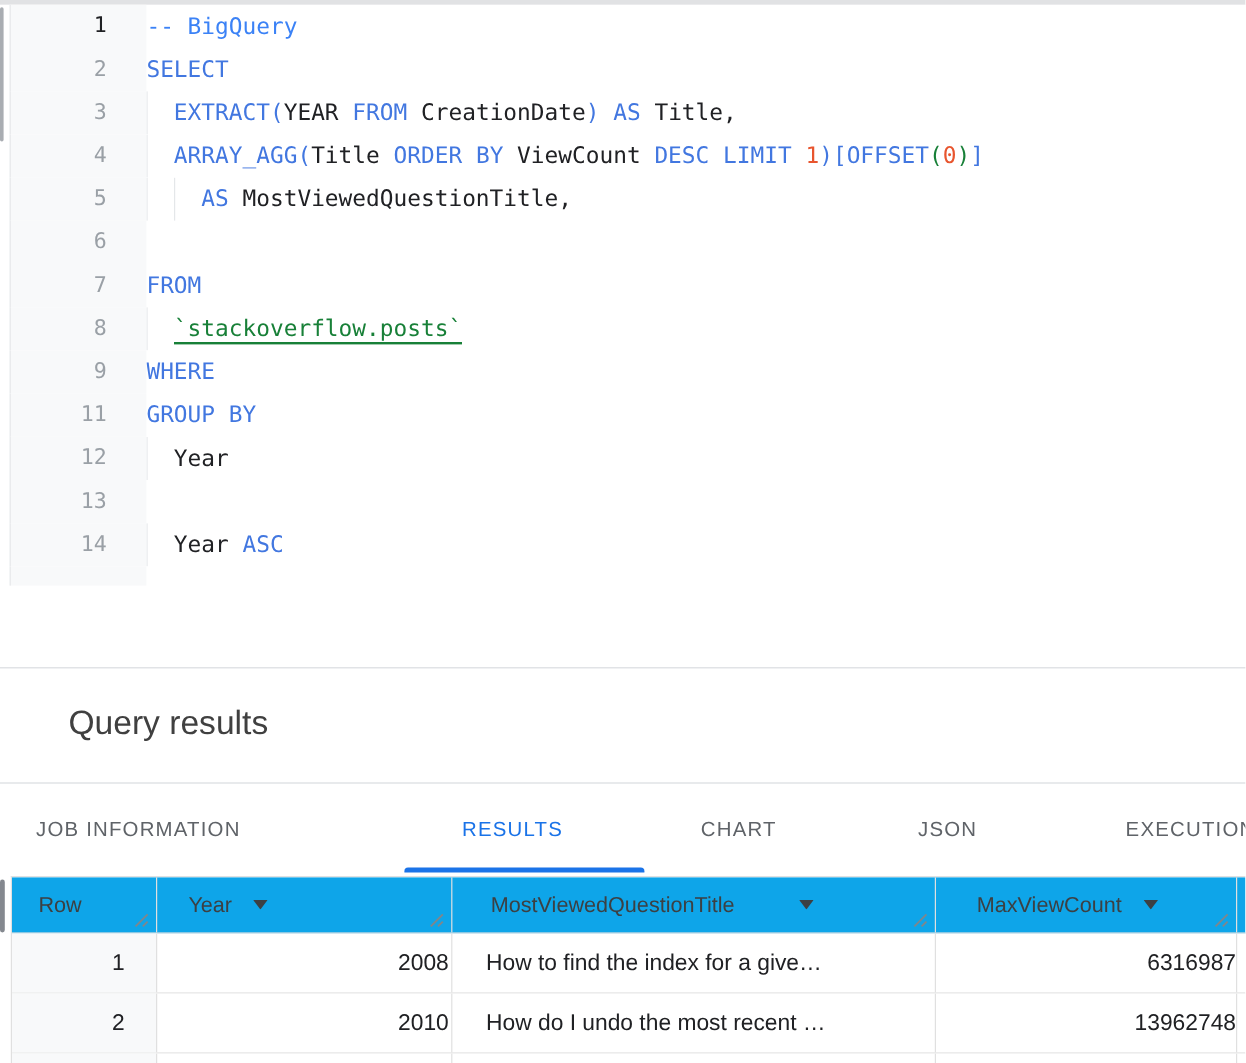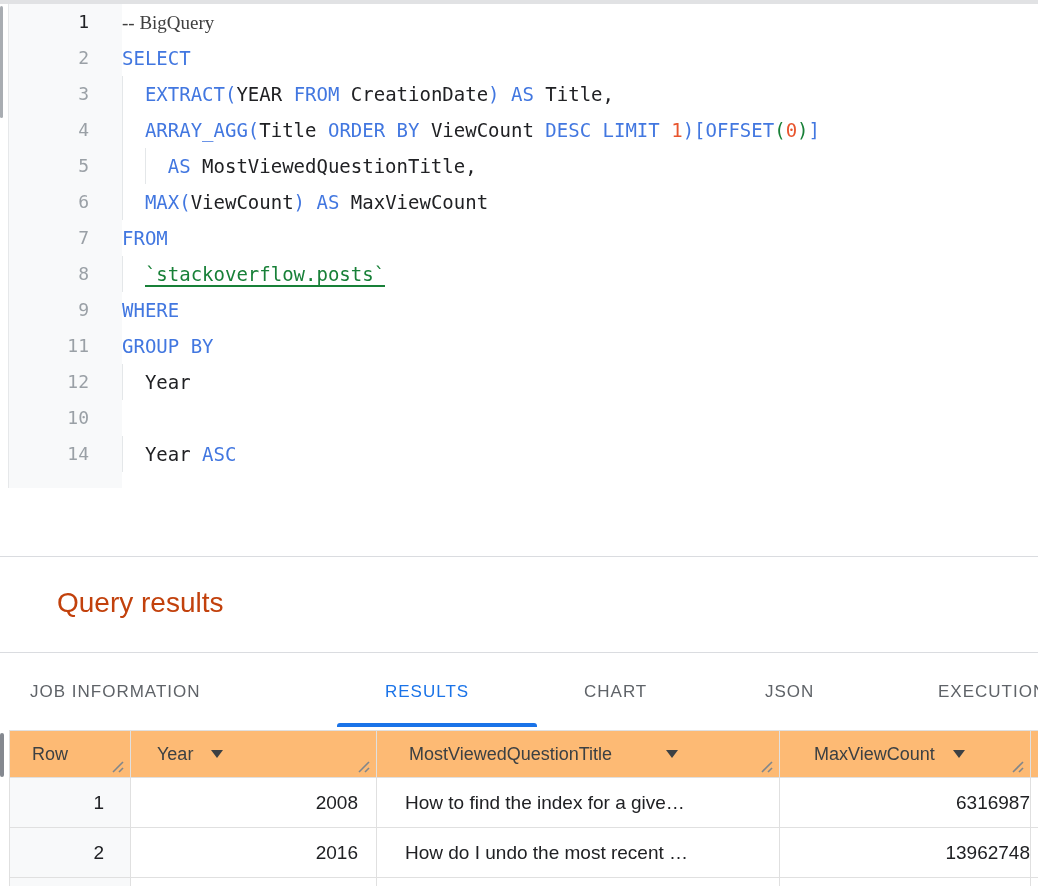--- a/index.html
+++ b/index.html
@@ -24,49 +24,49 @@
     font-family:"DejaVu Sans Mono",monospace;font-size:18px;line-height:36px;
     color:#9aa0a6;text-align:right;padding-right:33px;
   }
   .gut.active{color:#202124;}
   .code{
     position:relative;flex:1;white-space:pre;overflow:hidden;
     font-family:"DejaVu Sans Mono",monospace;font-size:19px;line-height:36px;color:#202124;
   }
   .guide{position:absolute;top:0;height:36px;width:1px;background:#e4e7e9;}
   .tok-kw{color:#4277e0;}
-  .tok-comment{color:#404040;font-family:Liberation Serif, serif;}
+  .tok-comment{color:#3b82f6;}
   .tok-num{color:#e8552e;}
   .tok-grn{color:#188038;}
   .tok-tbl{color:#188038;border-bottom:2px solid #188038;}
 
   .divider{position:absolute;left:0;width:1038px;height:1px;background:#dadce0;}
   .div1{top:556px;}
   .div2{top:652px;}
 
   
-  .qr-title{position:absolute;left:57px;top:586px;font-size:28px;color:#c2410c;line-height:34px;}
+  .qr-title{position:absolute;left:57px;top:586px;font-size:28px;color:#404040;line-height:34px;}
 
   
   .tabbar{position:absolute;top:653px;left:0;width:1038px;height:77px;overflow:hidden;}
   .tab{
     position:absolute;top:0;height:77px;display:flex;align-items:center;
     font-size:17px;font-weight:500;letter-spacing:1px;color:#5f6368;white-space:nowrap;cursor:pointer;
   }
   .tab.active{color:#1a73e8;}
   .tab-0{left:30px;} .tab-1{left:385px;} .tab-2{left:584px;} .tab-3{left:765px;} .tab-4{left:938px;}
   .tab-underline{
     position:absolute;left:337px;bottom:3px;width:200px;height:4px;
     background:#1a73e8;border-radius:3px 3px 0 0;
   }
 
   
   .table-wrap{position:absolute;top:730px;left:9px;right:0;bottom:0;overflow:hidden;
     border-top:1px solid #e0e0e0;border-left:1px solid #e0e0e0;}
-  .thead{display:flex;height:46px;background:#fdba74;border-bottom:1px solid #e0e0e0;}
+  .thead{display:flex;height:46px;background:#0ea5e9;border-bottom:1px solid #e0e0e0;}
   .th{
     position:relative;box-sizing:border-box;border-right:1px solid #e0e0e0;
     display:flex;align-items:center;
     font-size:18px;font-weight:500;color:#3c4043;white-space:nowrap;overflow:hidden;
   }
   .tr{display:flex;height:49px;border-bottom:1px solid #e0e0e0;background:#fff;}
   .td{
     box-sizing:border-box;border-right:1px solid #e0e0e0;
     display:flex;align-items:center;font-size:19px;color:#202124;
     white-space:nowrap;overflow:hidden;
@@ -74,21 +74,21 @@
   .c0{width:121px;flex:none;}
   .c1{width:246px;flex:none;}
   .c2{width:403px;flex:none;gap:36px;}
   .c3{width:251px;flex:none;}
   .c4{flex:1;border-right:none;}
   .th.c0{padding-left:22px;}
   .th.c1{padding-left:26px;}
   .th.c2{padding-left:32px;}
   .th.c3{padding-left:34px;}
   .td.c0{justify-content:flex-end;padding-right:26px;background:#f8f9fa;}
-  .td.c1{justify-content:flex-end;padding-right:18px;text-align:right;}
+  .td.c1{justify-content:flex-end;padding-right:2px;text-align:right;}
   .td.c2{justify-content:flex-start;padding-left:28px;}
   .td.c3{justify-content:flex-end;}
   .sort-arrow{margin-left:18px;flex:none;}
   .resize-handle{position:absolute;right:6px;bottom:4px;}
   .results-scroll-thumb{position:absolute;left:0;top:733px;width:4px;height:44px;background:#84888f;border-radius:2px;}
 </style>
 </head>
 <body>
 
 <div class="stage">
@@ -112,21 +112,20 @@
       <div class="ed-line">
         <div class="gut">4</div>
         <div class="code"><div class="guide" style="left: 0px;"></div><span>  </span><span class="tok-kw">ARRAY_AGG(</span><span>Title</span><span> </span><span class="tok-kw">ORDER</span><span> </span><span class="tok-kw">BY</span><span> ViewCount </span><span class="tok-kw">DESC</span><span> </span><span class="tok-kw">LIMIT</span><span> </span><span class="tok-num">1</span><span class="tok-kw">)[OFFSET</span><span class="tok-grn">(</span><span class="tok-num">0</span><span class="tok-grn">)</span><span class="tok-kw">]</span></div>
       </div>
       <div class="ed-line">
         <div class="gut">5</div>
         <div class="code"><div class="guide" style="left: 0px;"></div><div class="guide" style="left: 23px;"></div><span>    </span><span class="tok-kw">AS</span><span> MostViewedQuestionTitle,</span></div>
       </div>
       <div class="ed-line">
         <div class="gut">6</div>
-        <div class="code"><div class="guide" style="left: 0px;"></div><span>  </span><span class="tok-kw">MAX(</span><span>ViewCount</span><span class="tok-kw">)</span><span> </span><span class="tok-kw">AS</span><span> MaxViewCount</span></div>
       </div>
       <div class="ed-line">
         <div class="gut">7</div>
         <div class="code"><span class="tok-kw">FROM</span></div>
       </div>
       <div class="ed-line">
         <div class="gut">8</div>
         <div class="code"><div class="guide" style="left: 0px;"></div><span>  </span><span class="tok-tbl">`stackoverflow.posts`</span></div>
       </div>
       <div class="ed-line">
@@ -135,21 +134,21 @@
       </div>
       <div class="ed-line">
         <div class="gut">11</div>
         <div class="code"><span class="tok-kw">GROUP BY</span></div>
       </div>
       <div class="ed-line">
         <div class="gut">12</div>
         <div class="code"><div class="guide" style="left: 0px;"></div><span>  Year</span></div>
       </div>
       <div class="ed-line">
-        <div class="gut">10</div>
+        <div class="gut">13</div>
       </div>
       <div class="ed-line">
         <div class="gut">14</div>
         <div class="code"><div class="guide" style="left: 0px;"></div><span>  Year </span><span class="tok-kw">ASC</span></div>
       </div>
       <div class="ed-line filler">
         <div class="gut"></div>
         <div class="code"></div>
       </div>
     </div>
@@ -212,21 +211,21 @@
       </div>
       <div class="tr">
         <div class="td c0">1</div>
         <div class="td c1">2008</div>
         <div class="td c2">How to find the index for a give…</div>
         <div class="td c3">6316987</div>
         <div class="td c4"></div>
       </div>
       <div class="tr">
         <div class="td c0">2</div>
-        <div class="td c1">2016</div>
+        <div class="td c1">2010</div>
         <div class="td c2">How do I undo the most recent …</div>
         <div class="td c3">13962748</div>
         <div class="td c4"></div>
       </div>
       <div class="tr">
         <div class="td c0"></div>
         <div class="td c1"></div>
         <div class="td c2"></div>
         <div class="td c3"></div>
         <div class="td c4"></div>

